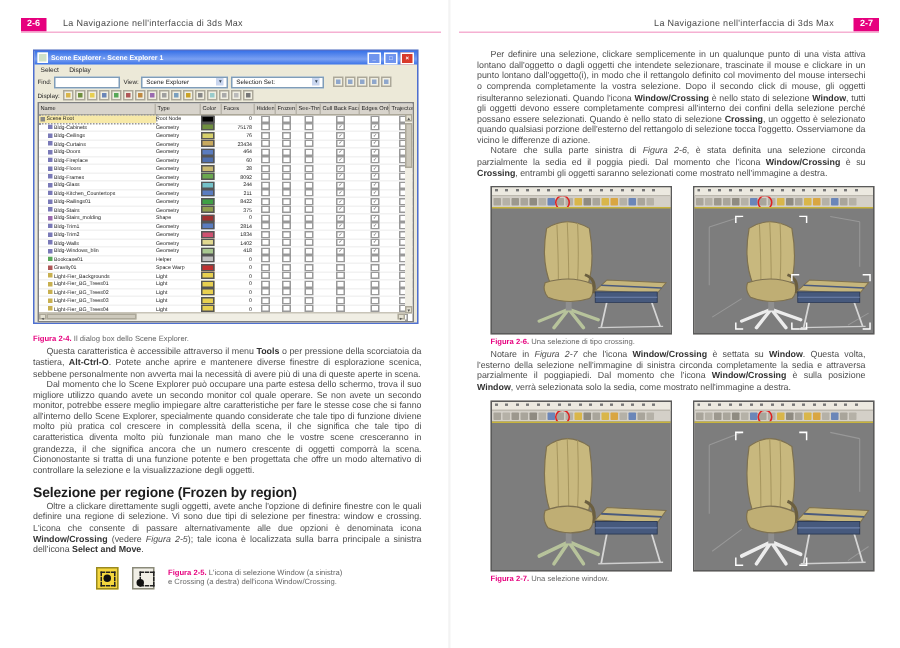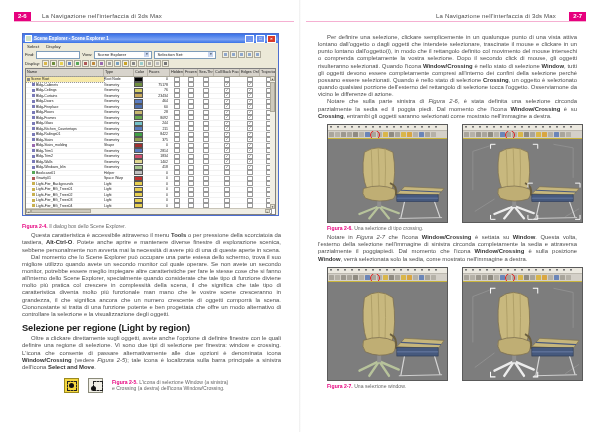--- a/index.html
+++ b/index.html
@@ -552,21 +552,21 @@
       </div>
     </div>
 
     <div class="col" style="top:221px">
       <div class="figcap">
         <span class="figlab">Figura 2-4.</span>
         <span>Il dialog box dello Scene Explorer.</span>
       </div>
       <p>Questa caratteristica è accessibile attraverso il menu <b>Tools</b> o per pressione della scorciatoia da tastiera, <b>Alt-Ctrl-O</b>. Potete anche aprire e mantenere diverse finestre di esplorazione scenica, sebbene personalmente non avverta mai la necessità di avere più di una di queste aperte in scena.</p>
       <p>Dal momento che lo Scene Explorer può occupare una parte estesa dello schermo, trova il suo migliore utilizzo quando avete un secondo monitor col quale operare. Se non avete un secondo monitor, potrebbe essere meglio impiegare altre caratteristiche per fare le stesse cose che si fanno all'interno dello Scene Explorer, specialmente quando considerate che tale tipo di funzione diviene molto più pratica col crescere in complessità della scena, il che significa che tale tipo di caratteristica diventa molto più funzionale man mano che le vostre scene cresceranno in grandezza, il che significa ancora che un numero crescente di oggetti comporrà la scena. Ciononostante si tratta di una funzione potente e ben progettata che offre un modo alternativo di controllare la selezione e la visualizzazione degli oggetti.</p>
-      <h2>Selezione per regione (Light by region)</h2>
+      <h2>Selezione per regione (Frozen by region)</h2>
       <p>Oltre a clickare direttamente sugli oggetti, avete anche l'opzione di definire finestre con le quali definire una regione di selezione. Vi sono due tipi di selezione per finestra: window e crossing. L'icona che consente di passare alternativamente alle due opzioni è denominata icona <b>Window/Crossing</b> (vedere <i>Figura 2-5</i>); tale icona è localizzata sulla barra principale a sinistra dell'icona <b>Select and Move</b>.</p>
       <div class="fig5">
         <span class="selico win">
           <span class="dash"></span>
             <span class="dot"></span>
         </span>
         <span class="selico cross">
           <span class="dash"></span>
             <span class="dot"></span>
         </span>

